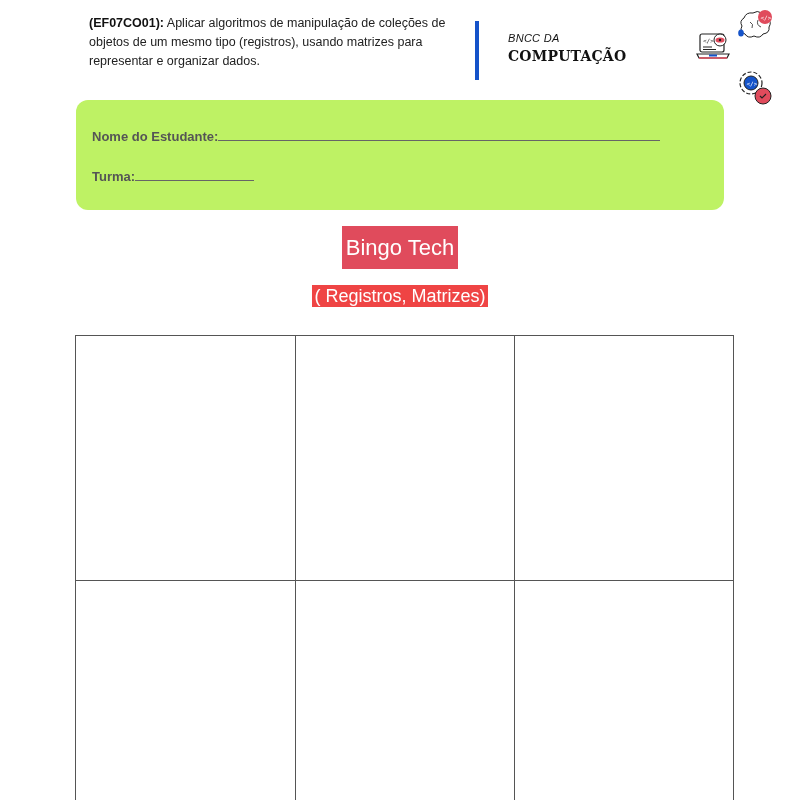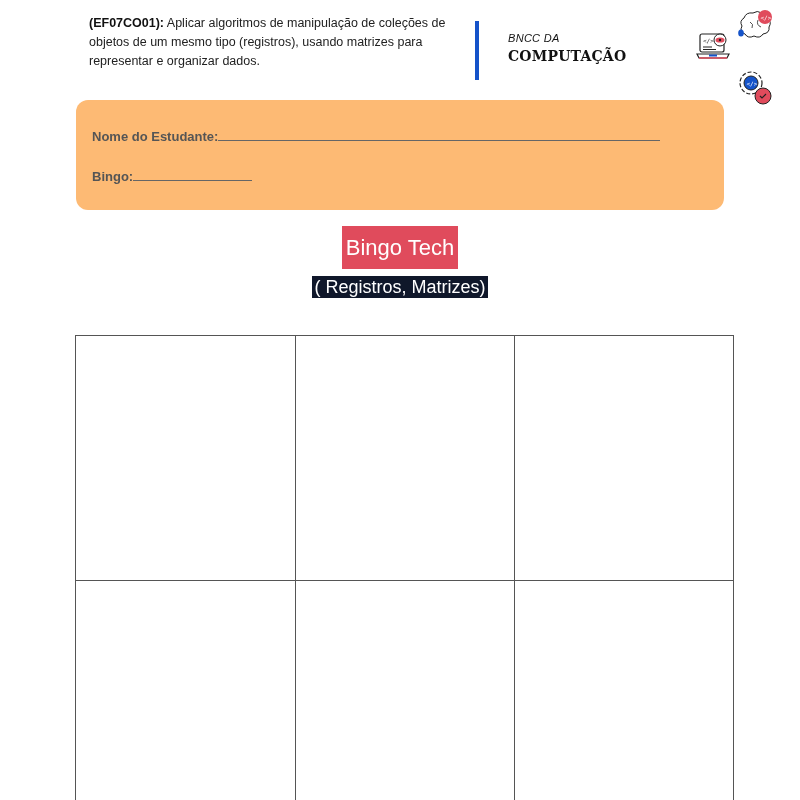--- a/index.html
+++ b/index.html
@@ -29,40 +29,40 @@
     .brand-bottom {
       font-family: "DejaVu Serif", serif; font-weight: bold;
       font-size: 14px; line-height: 20px; color: #111; letter-spacing: 0.2px;
     }
     .icon-laptop { position: absolute; left: 696px; top: 28px; }
     .icon-brain { position: absolute; left: 736px; top: 8px; }
     .icon-gear { position: absolute; left: 735px; top: 66px; }
 
     .student-box {
       position: absolute; left: 76px; top: 100px; width: 648px; height: 110px;
-      background: #fdba74; border-radius: 12px;
+      background: #bef264; border-radius: 12px;
     }
     .field {
       position: absolute; left: 16px; font-size: 13px; color: #555;
       font-weight: bold; white-space: nowrap;
     }
     .field.name { top: 27px; }
     .field.turma { top: 67px; }
     .field .line { display: inline-block; border-bottom: 1px solid #666; height: 13px; vertical-align: baseline; }
 
     .title-wrap {
       position: absolute; left: 0; top: 226px; width: 800px; text-align: center;
     }
     .title-main {
       display: inline-block; background: #e04b5c; color: #fff;
       font-size: 22px; line-height: 27px; padding: 8px 4px;
     }
     .title-sub {
-      display: inline-block; background: #0f172a; color: #fff;
-      font-size: 18px; line-height: 22px; padding: 0 2px; margin-top: 7px;
+      display: inline-block; background: #ef4444; color: #fff;
+      font-size: 18px; line-height: 22px; padding: 0 2px; margin-top: 16px;
     }
     .bingo-grid {
       position: absolute; left: 75px; top: 335px; width: 659px; height: 490px;
       border: 1.5px solid #555; box-sizing: border-box;
       display: grid; grid-template-columns: 220px 219px 1fr;
       grid-template-rows: 245px 1fr;
     }
     .cell { border-right: 1.5px solid #555; border-bottom: 1.5px solid #555; }
     .cell.c3 { border-right: none; }
     .cell.r2 { border-bottom: none; }
@@ -107,21 +107,21 @@
   <text x="11.5" y="19.5" font-size="6" font-family="DejaVu Sans Mono, monospace" fill="#fff">&lt;/&gt;</text>
   <circle cx="28" cy="30" r="8" fill="#e04b5c" stroke="#222" stroke-width="1"></circle>
   <path d="M25 30 l2 2 l4 -4" fill="none" stroke="#222" stroke-width="1.2"></path>
 </svg>
 
 <div class="student-box">
   <div class="field name">
     <span>Nome do Estudante:</span><span class="line" style="width:442px"></span>
   </div>
   <div class="field turma">
-    <span>Bingo:</span><span class="line" style="width:119px"></span>
+    <span>Turma:</span><span class="line" style="width:119px"></span>
   </div>
 </div>
 
 <div class="title-wrap">
   <div class="title-main">Bingo Tech</div><br>
   <div class="title-sub">( Registros, Matrizes)</div>
 </div>
 
 <div class="bingo-grid">
   <div class="cell"></div>

